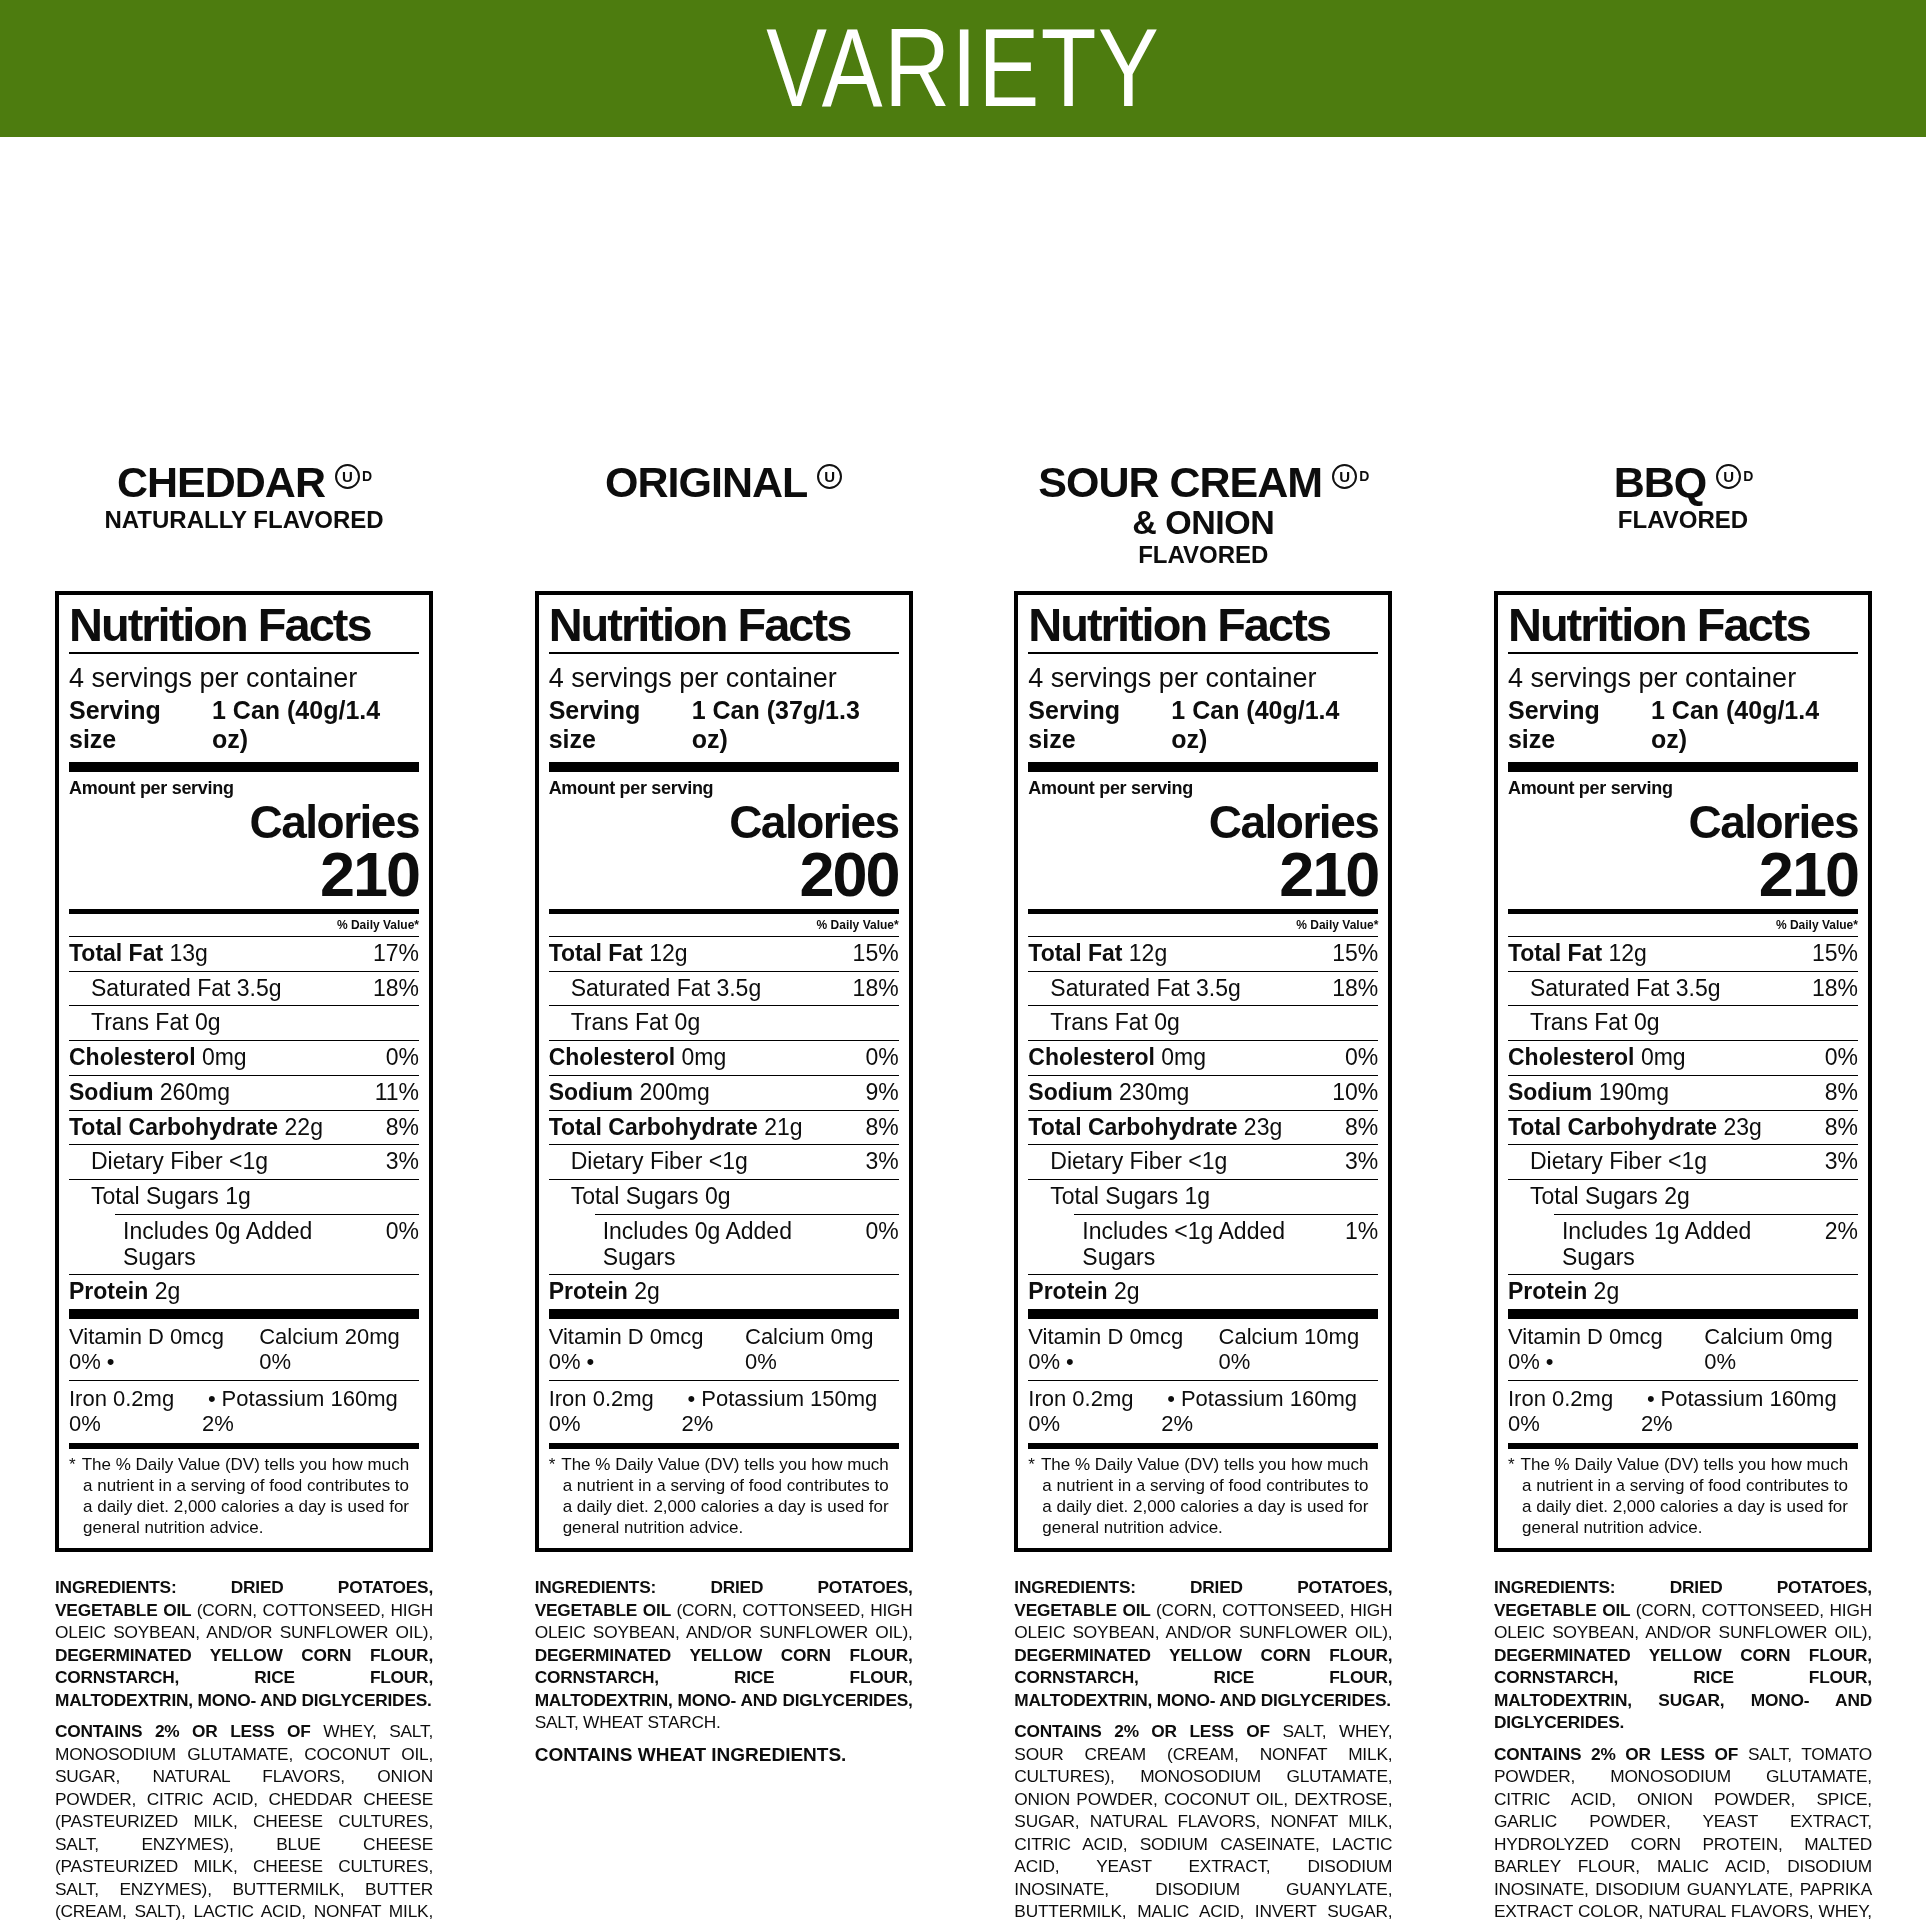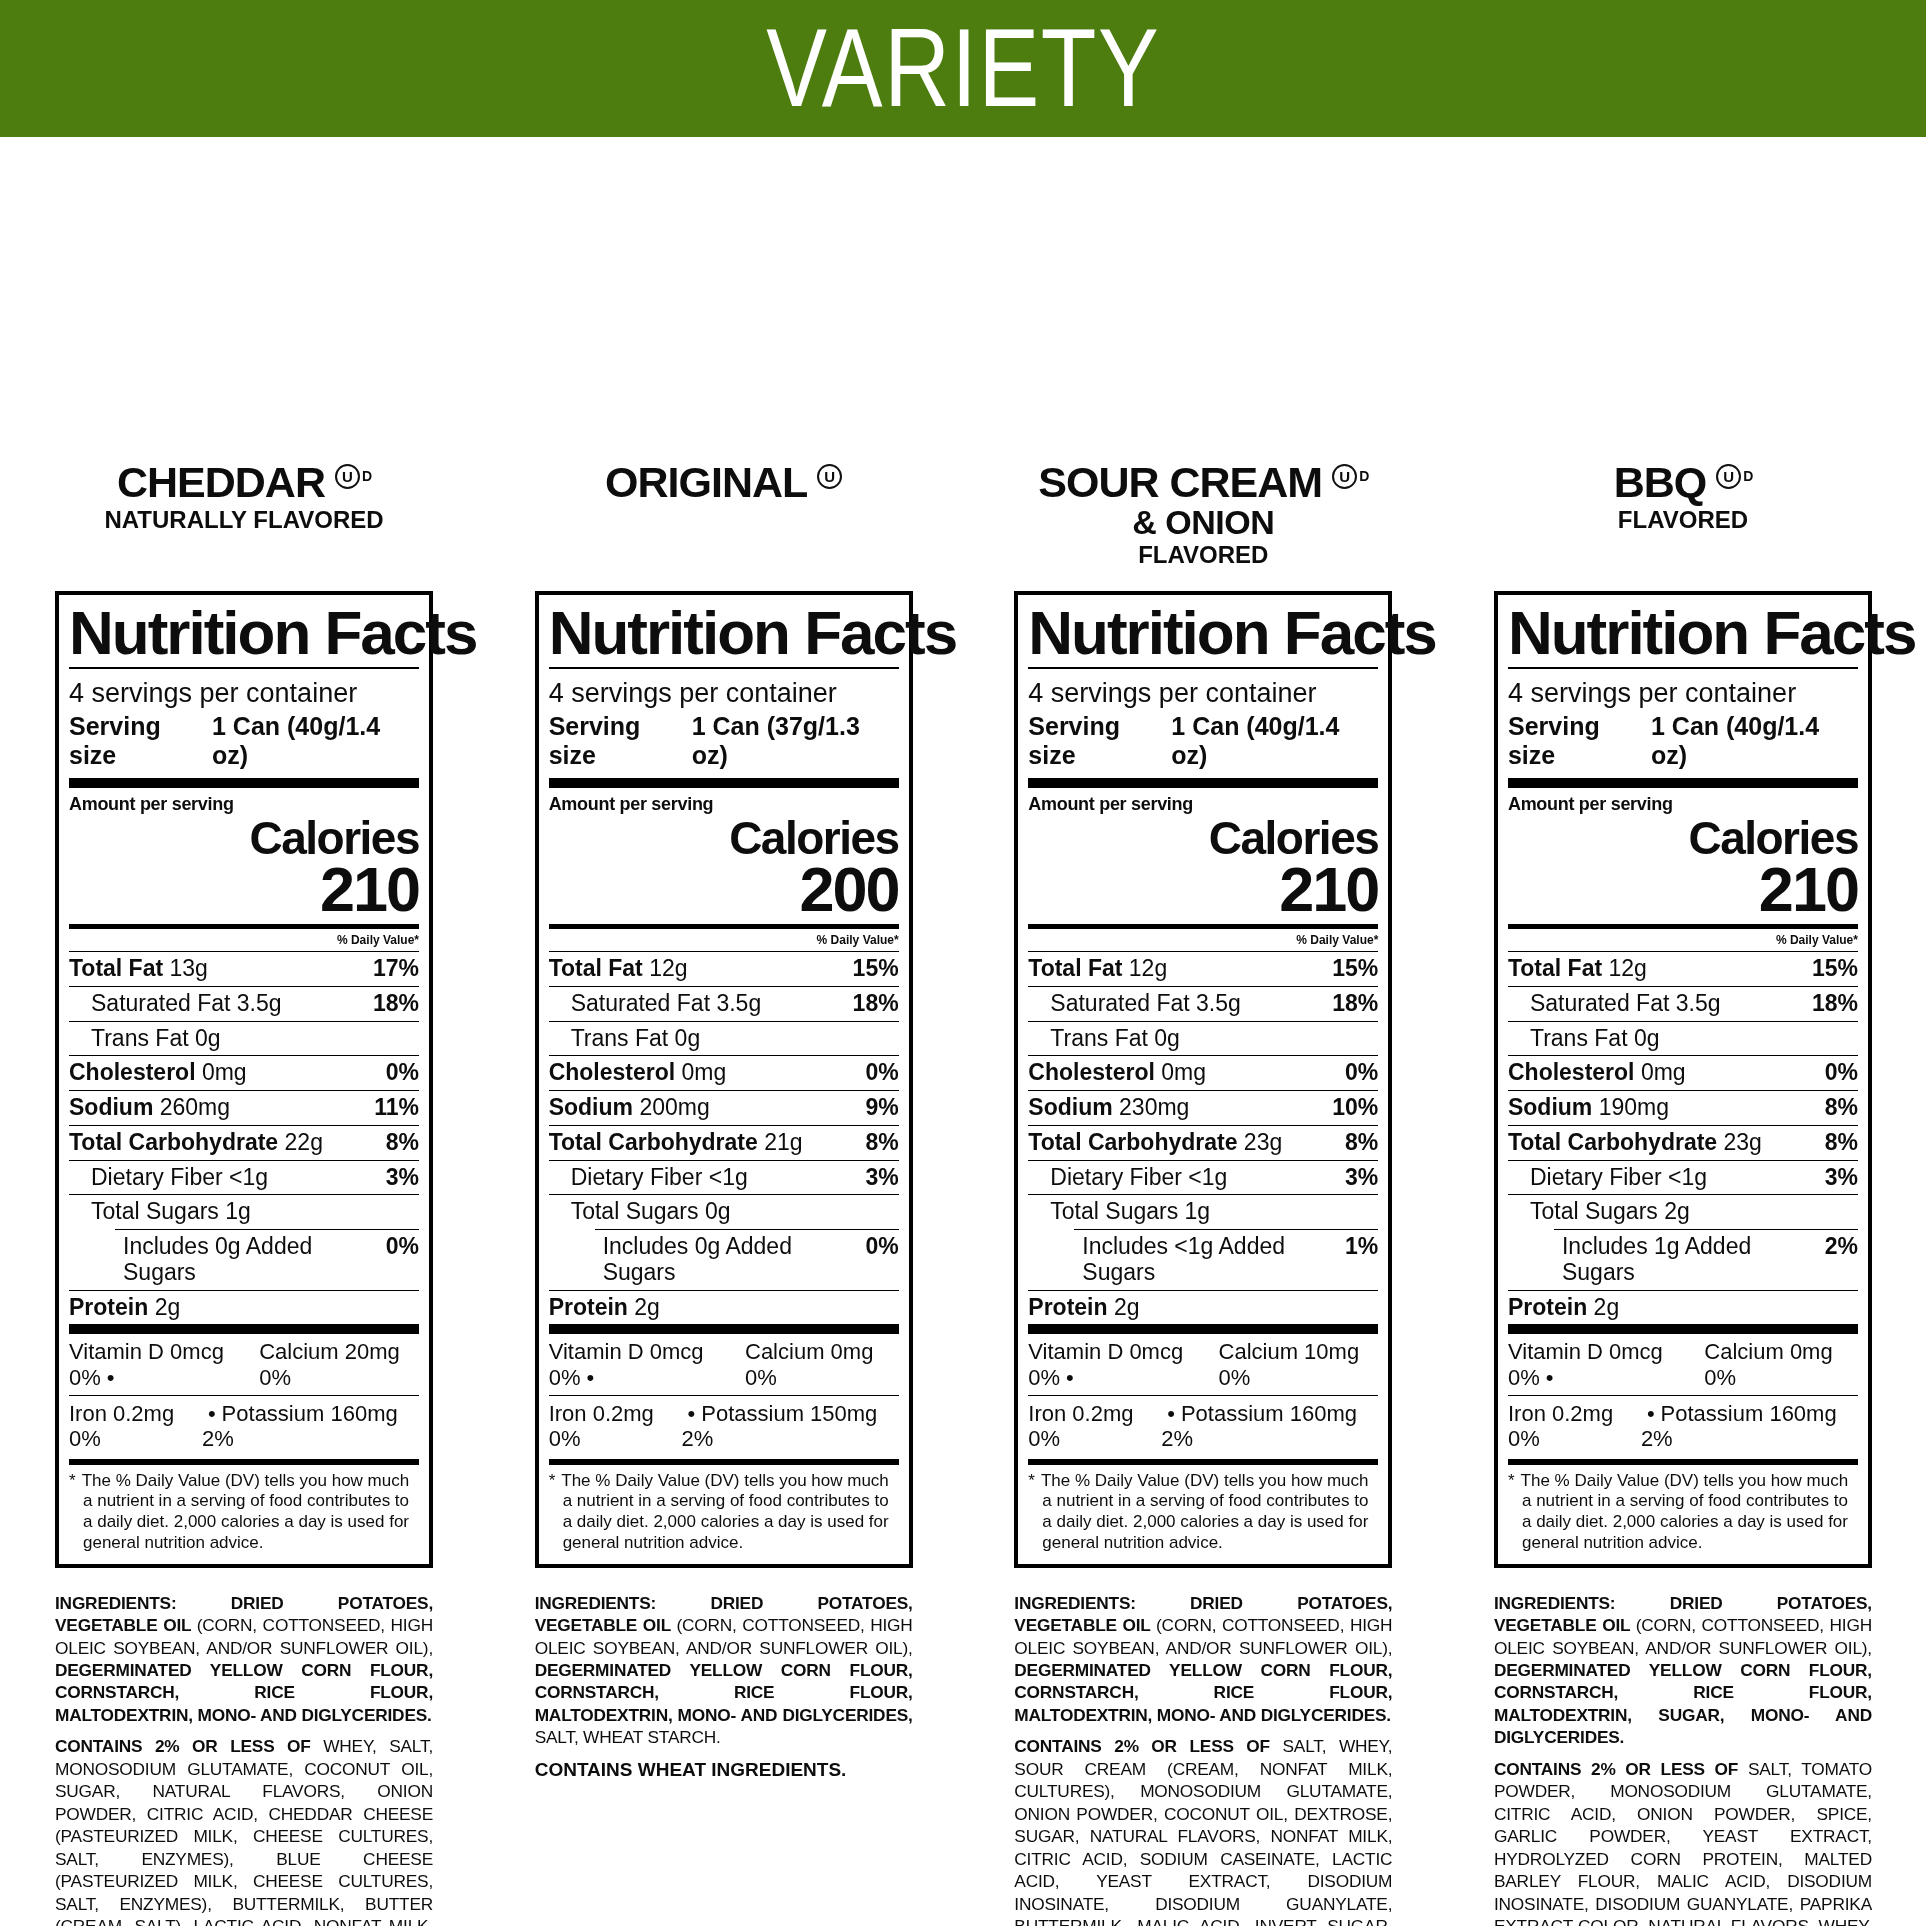--- a/index.html
+++ b/index.html
@@ -21,34 +21,34 @@
   .flavor-line2:empty, .flavor-line3:empty { display: none; }
   .flavor-line3 { font-size: 24px; font-weight: 800; margin-top: 3px; letter-spacing: 0; }
   .kosher { display: inline-flex; align-items: center; margin-left: 10px; position: relative; top: -6px; }
   .kosher-circle { width: 25px; height: 25px; border: 2.5px solid #111; border-radius: 50%; display: inline-flex; align-items: center; justify-content: center; font-size: 15px; font-weight: 700; letter-spacing: 0; }
   .kosher-d { font-size: 14px; font-weight: 700; margin-left: 2px; }
   .kosher-d:empty { display: none; }
 
   
   .nf-panel { border: 4px solid #000; background: #fff; padding: 6px 10px 8px; margin-top: 2px; }
   .b { font-weight: 700; }
-  .nf-title { font-size: 62px; font-weight: 800; letter-spacing: -2px; line-height: 1.02; padding-bottom: 3px; border-bottom: 2px solid #000; white-space: nowrap; }
+  .nf-title { font-size: 47px; font-weight: 800; letter-spacing: -2px; line-height: 1.02; padding-bottom: 3px; border-bottom: 2px solid #000; white-space: nowrap; }
   .nf-servings { font-size: 27px; line-height: 1.2; padding-top: 8px; }
   .nf-serving-size { font-size: 25px; font-weight: 700; display: flex; justify-content: space-between; padding: 2px 0 8px; }
   .bar { background: #000; }
   .bar.thick { height: 10px; }
   .bar.med { height: 5px; margin-top: 4px; }
   .bar.med2 { height: 6px; margin-top: 2px; }
   .nf-amount { font-size: 18px; font-weight: 800; margin-top: 6px; letter-spacing: -0.3px; }
   .nf-calories { display: flex; justify-content: space-between; align-items: flex-end; font-weight: 800; font-size: 46px; line-height: 0.95; letter-spacing: -1.5px; padding-top: 2px; flex-direction: column; }
   .nf-cal-num { font-size: 63px; letter-spacing: -2px; }
   .nf-dv { text-align: right; font-size: 12px; font-weight: 700; padding: 4px 0; }
   .nf-rows .nf-row { display: flex; justify-content: space-between; border-top: 1.5px solid #000; font-size: 23px; line-height: 1.12; padding: 4px 0; }
   .nf-row .left { flex: 1; }
-  .nf-row .pct { font-weight: 700; margin-left: 8px; }
+  .nf-row .pct { font-weight: 400; margin-left: 8px; }
   .nf-row.indent1 .left { padding-left: 22px; }
   .nf-row.indent2 { margin-left: 46px; }
   .nf-row.indent2 .left { padding-left: 8px; }
   .nf-vitamins .vit-row { display: flex; justify-content: space-between; font-size: 22px; line-height: 1.15; padding: 5px 0; }
   .nf-vitamins .vit-row + .vit-row { border-top: 1.5px solid #000; }
   .bullet { font-size: 22px; margin: 0 6px; }
   .nf-footnote { font-size: 17px; line-height: 1.22; padding: 6px 0 2px 14px; text-indent: -14px; }
   .fn-star { margin-right: 6px; }
 
   

